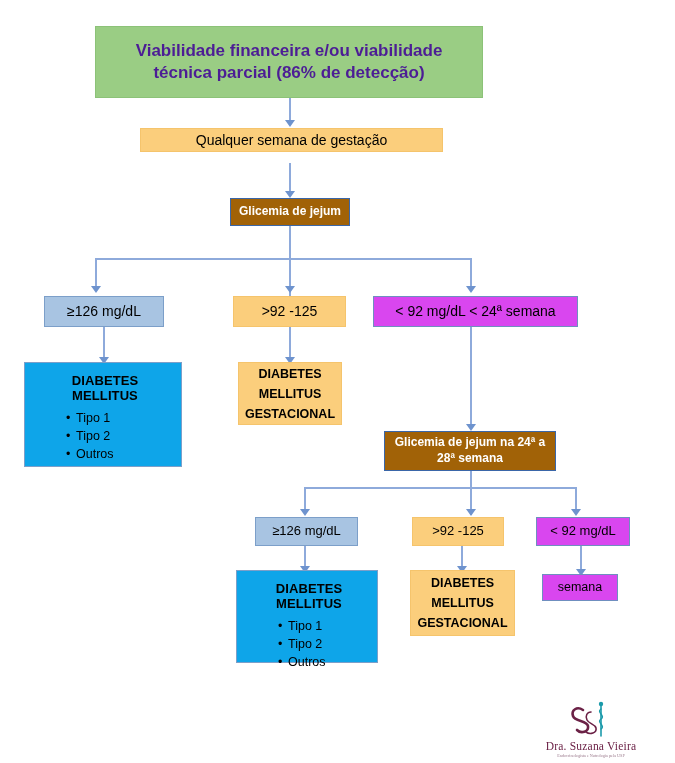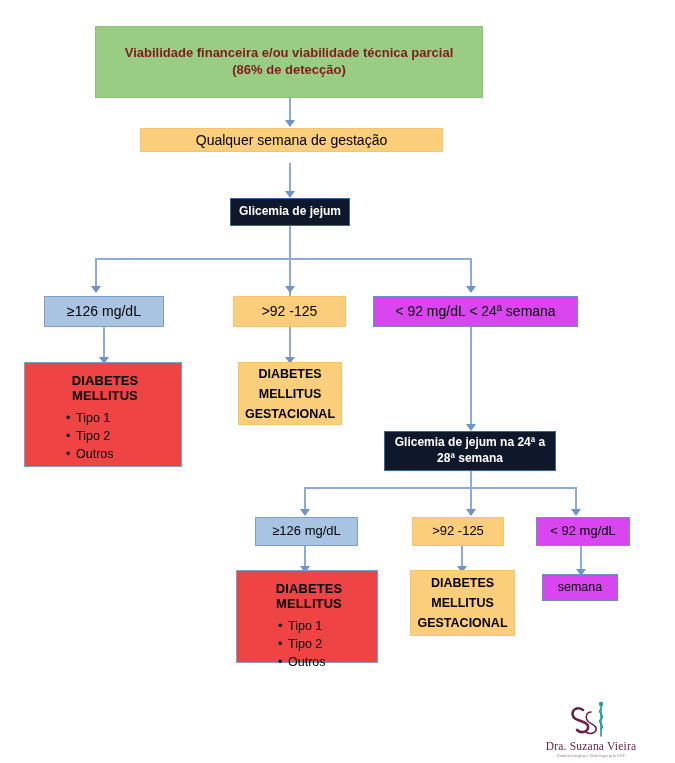--- a/index.html
+++ b/index.html
@@ -24,56 +24,56 @@
     flex-direction: column;
     align-items: center;
     justify-content: center;
     text-align: center;
     color: #000000;
     line-height: 1.3;
   }
   .green {
     background: #9ACD84;
     border: 1px solid #8CC278;
-    font-size: 13px;
+    font-size: 17px;
     font-weight: 600;
-    color: #7f1d1d;
+    color: #4c1d95;
   }
   .orange {
     background: #FBCE7C;
     border: 1px solid #F5C46C;
     font-size: 14px;
   }
   .orange-bold {
     background: #FBCE7C;
     border: 1px solid #F5C46C;
     font-size: 12.5px;
     font-weight: bold;
   }
   .dblue {
-    background: #0f172a;
+    background: #a16207;
     border: 1px solid #3A66A8;
     color: #ffffff;
     font-size: 12px;
     font-weight: bold;
   }
   .lblue {
     background: #A8C4E2;
     border: 1px solid #7C9FC9;
     font-size: 14px;
   }
   .white {
     background: #d946ef;
     border: 1px solid #6F8FBF;
     font-size: 14px;
   }
   .resultbox {
     position: absolute;
     box-sizing: border-box;
-    background: #ef4444;
+    background: #0ea5e9;
     border: 1px solid #7C9FC9;
     padding: 10px 10px 10px 14px;
     text-align: left;
   }
   .resultbox .rb-title {
     font-size: 13px;
     font-weight: bold;
     text-align: center;
     margin-bottom: 8px;
     letter-spacing: 0.1px;

